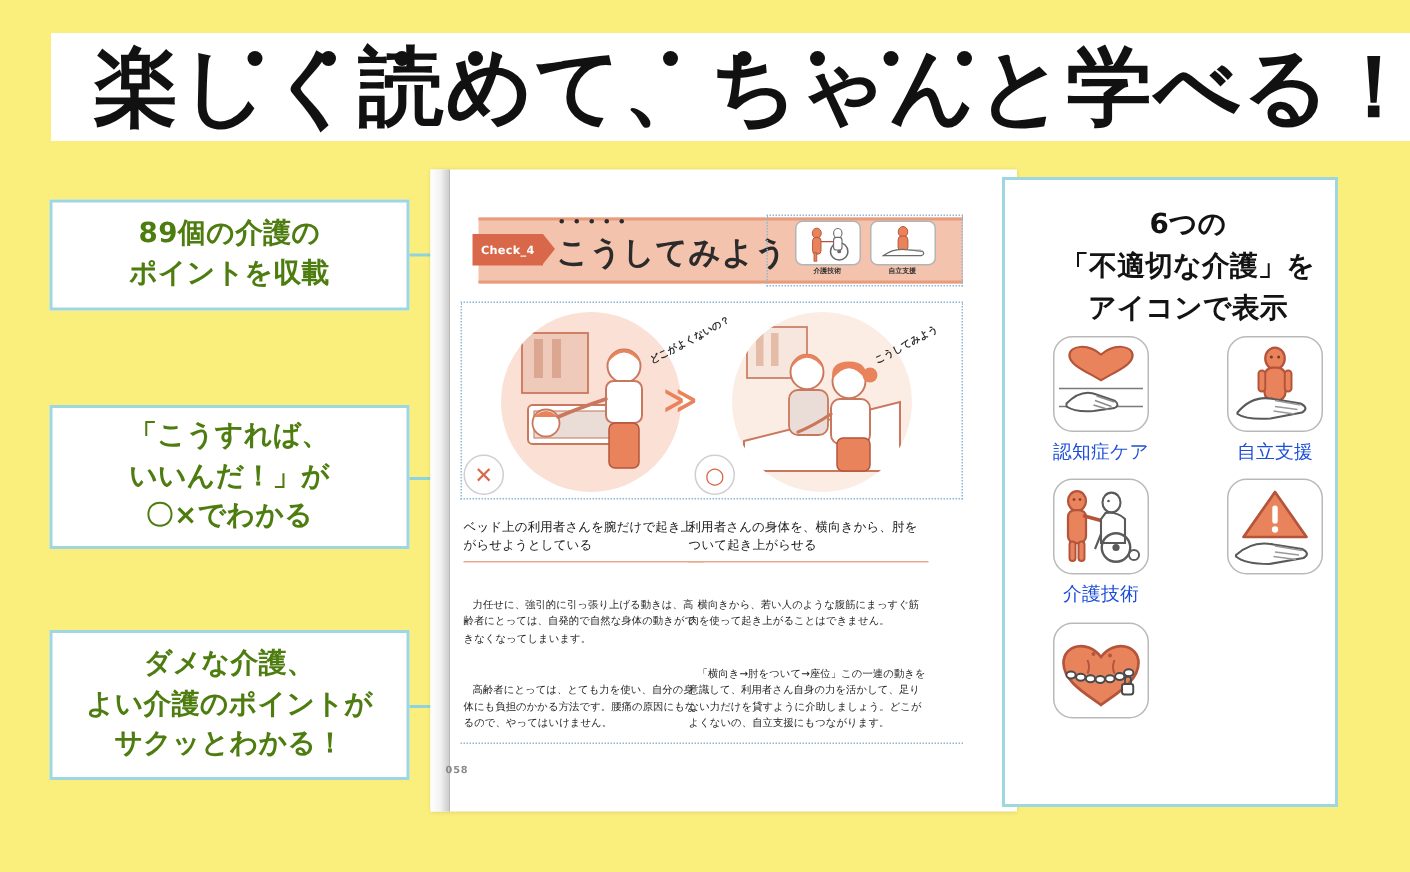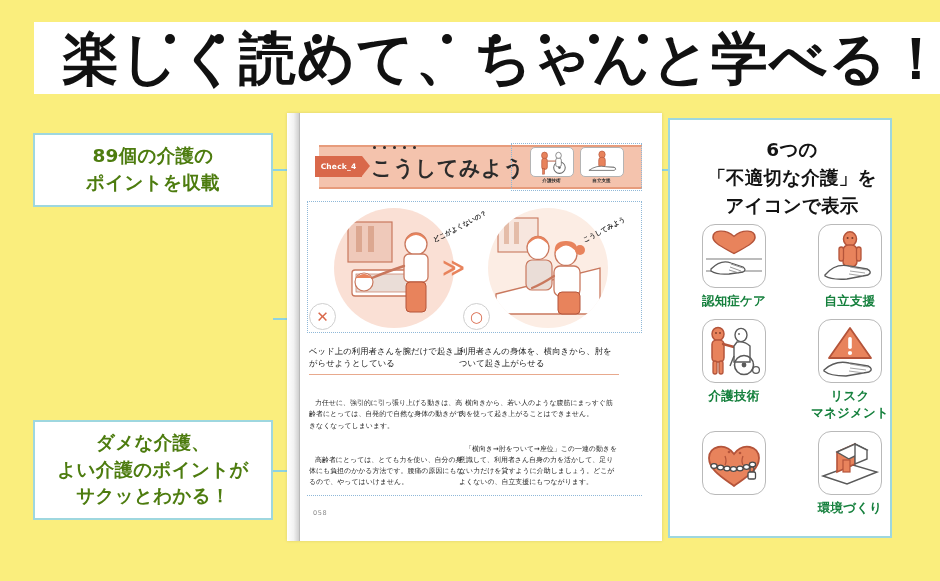--- a/index.html
+++ b/index.html
@@ -55,20 +55,21 @@
   .node{
     position:absolute;width:9px;height:9px;background:#ffffff;
     border:2px solid #57BCD0;box-sizing:border-box;
   }
 
   
   .book{
     position:absolute;left:287px;top:113px;width:375px;height:428px;
     background:#ffffff;
     box-shadow:0 0 3px rgba(0,0,0,.12);
+    padding-left:16px;
   }
   .spine{
     position:absolute;left:0;top:0;width:12px;height:428px;
     background:linear-gradient(to right,#ffffff 0%,#f2f2f2 55%,#cfcfcf 100%);
   }
   .spine-line{position:absolute;left:12px;top:0;width:1px;height:428px;background:#b9b9b9;}
 
   .chead{
     position:absolute;left:32px;top:32px;width:323px;height:44px;
     background:#F4C3AD;
@@ -144,21 +145,21 @@
   .col h4{
     margin:0;font-size:8.3px;font-weight:normal;color:#161616;line-height:1.5;
     letter-spacing:.1px;
   }
   .col .rule{margin-top:4px;height:1.4px;background:#E8A98D;width:100%;}
   .col p{
     margin:23px 0 0 0;font-size:6.9px;color:#1c1c1c;line-height:1.62;
     text-indent:6px;letter-spacing:.05px;
   }
   .pagenum{
-    position:absolute;left:26px;top:396px;font-size:6.5px;color:#8a8a8a;font-weight:normal;
+    position:absolute;left:10px;top:396px;font-size:6.5px;color:#8a8a8a;font-weight:bold;
     letter-spacing:.6px;
   }
   .page-dotline{
     position:absolute;left:20px;top:382px;width:335px;height:0;
     border-top:1px dotted #8FB8D8;
   }
 
   
   .rpanel{
     position:absolute;left:668px;top:118px;width:224px;height:420px;
@@ -173,21 +174,21 @@
     position:absolute;left:12px;top:104px;width:220px;
     display:grid;grid-template-columns:1fr 1fr;row-gap:10px;column-gap:12px;
   }
   .icon-cell{display:flex;flex-direction:column;align-items:center;}
   .icon-box{
     width:62px;height:62px;background:#ffffff;
     border:1.8px solid #b9b9b9;border-radius:13px;
     position:relative;overflow:hidden;
   }
   .icon-label{
-    margin-top:5px;font-size:12.5px;font-weight:bold;color:#15803d;
+    margin-top:5px;font-size:12.5px;font-weight:normal;color:#1d4ed8;
     text-align:center;line-height:1.3;letter-spacing:.2px;
   }
 
   
   .icon-box svg,.mini-icon .box svg,.circ svg{display:block;width:100%;height:100%;}
 </style>
 </head>
 <body>
 
 <div class="stage">
@@ -202,20 +203,23 @@
         <i style="left: 457px; top: 0px;"></i>
         <i style="left: 506px; top: 0px;"></i>
         <i style="left: 555px; top: 0px;"></i>
         <i style="left: 604px; top: 0px;"></i>
       </div>
     <div class="title-text">楽しく読めて、ちゃんと学べる！</div>
   </div>
 
   <div class="callout" id="callout-1">
     <div class="ctext" id="co1">89個の介護の<br>ポイントを収載</div>
+  </div>
+  <div class="callout" id="callout-2">
+    <div class="ctext" id="co2">「こうすれば、<br>いいんだ！」が<br>〇×でわかる</div>
   </div>
   <div class="callout" id="callout-3">
     <div class="ctext" id="co3">ダメな介護、<br>よい介護のポイントが<br>サクッとわかる！</div>
   </div>
 
   <div class="conn conn-h" style="left:273px;top:169px;width:26px;"></div>
   <div class="node" style="left:295px;top:165px;"></div>
 
   <div class="conn conn-h" style="left:273px;top:318px;width:20px;"></div>
   <div class="conn conn-v" style="left:291px;top:272px;height:48px;"></div>
@@ -391,21 +395,20 @@
       <div class="icon-cell">
         <div class="icon-box">
           <svg viewBox="0 0 62 62">
             <path d="M31 8 L52 38 L10 38 Z" fill="#E8835C" stroke="#B4543A" stroke-width="1.8" stroke-linejoin="round"></path>
             <rect x="29.2" y="17" width="3.6" height="12" rx="1.7" fill="#ffffff"></rect>
             <circle cx="31" cy="33" r="2.1" fill="#ffffff"></circle>
             <path d="M5 50 Q16 40 30 43 L49 46 Q55 49 50 52 L27 56 Q11 56 5 51Z" fill="#ffffff" stroke="#5a5a5a" stroke-width="1.4"></path>
             <path d="M31 44 L49 47 M31 48 L47 50 M30 51 L45 53" stroke="#9a9a9a" stroke-width="0.9"></path>
           </svg>
         </div>
-        <div class="icon-label" id="ic3">リスク<br>マネジメント</div>
       </div>
 
       <div class="icon-cell">
         <div class="icon-box">
           <svg viewBox="0 0 62 62">
             <path d="M31 22 C22 10 6 14 6 26 C6 38 20 46 31 54 C42 46 56 38 56 26 C56 14 40 10 31 22Z" fill="#E8835C" stroke="#B4543A" stroke-width="1.8"></path>
             <path d="M22 24 q2 5 0 9" stroke="#B4543A" stroke-width="1.3" fill="none"></path>
             <path d="M40 24 q-2 5 0 9" stroke="#B4543A" stroke-width="1.3" fill="none"></path>
             <circle cx="26" cy="20" r="1.3" fill="#B4543A"></circle>
             <circle cx="37" cy="21" r="1.3" fill="#B4543A"></circle>
@@ -417,30 +420,18 @@
               <ellipse cx="37" cy="36.5" rx="3.1" ry="2.3"></ellipse>
               <ellipse cx="43.5" cy="35" rx="3.1" ry="2.3"></ellipse>
               <ellipse cx="49.5" cy="32.5" rx="3.1" ry="2.3"></ellipse>
             </g>
             <rect x="45" y="40" width="7.5" height="7" rx="1.6" fill="#ffffff" stroke="#4a4a4a" stroke-width="1.3"></rect>
             <path d="M47 40 v-3 a2 2 0 0 1 4 0 v3" fill="none" stroke="#4a4a4a" stroke-width="1.2"></path>
           </svg>
         </div>
       </div>
 
-      <div class="icon-cell">
-        <div class="icon-box">
-          <svg viewBox="0 0 62 62">
-            <path d="M4 44 L28 52 L58 40 L34 33 Z" fill="#ffffff" stroke="#5a5a5a" stroke-width="1.4"></path>
-            <path d="M18 40 L18 20 L36 12 L36 32 Z" fill="#E8835C" stroke="#B4543A" stroke-width="1.6"></path>
-            <path d="M18 20 L36 12 L48 18 L30 27 Z" fill="#ffffff" stroke="#5a5a5a" stroke-width="1.4"></path>
-            <path d="M36 32 L36 12 L48 18 L48 27 Z" fill="#ffffff" stroke="#5a5a5a" stroke-width="1.4"></path>
-            <rect x="24" y="28" width="7" height="12" fill="#E8835C" stroke="#B4543A" stroke-width="1.2"></rect>
-          </svg>
-        </div>
-        <div class="icon-label" id="ic5">環境づくり</div>
-      </div>
 
     </div>
 
   </div>
 
 </div>
 
 </body></html>

